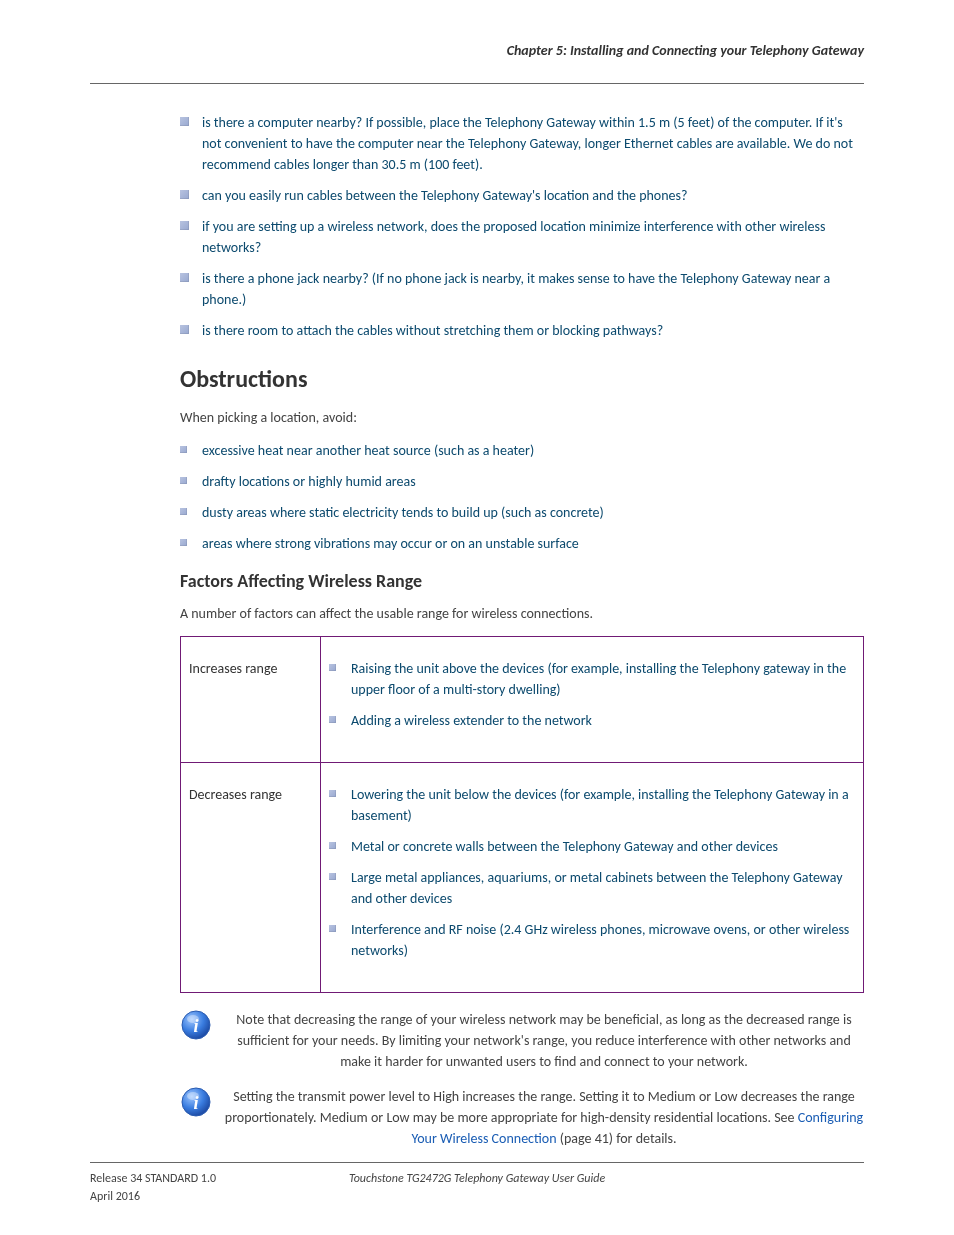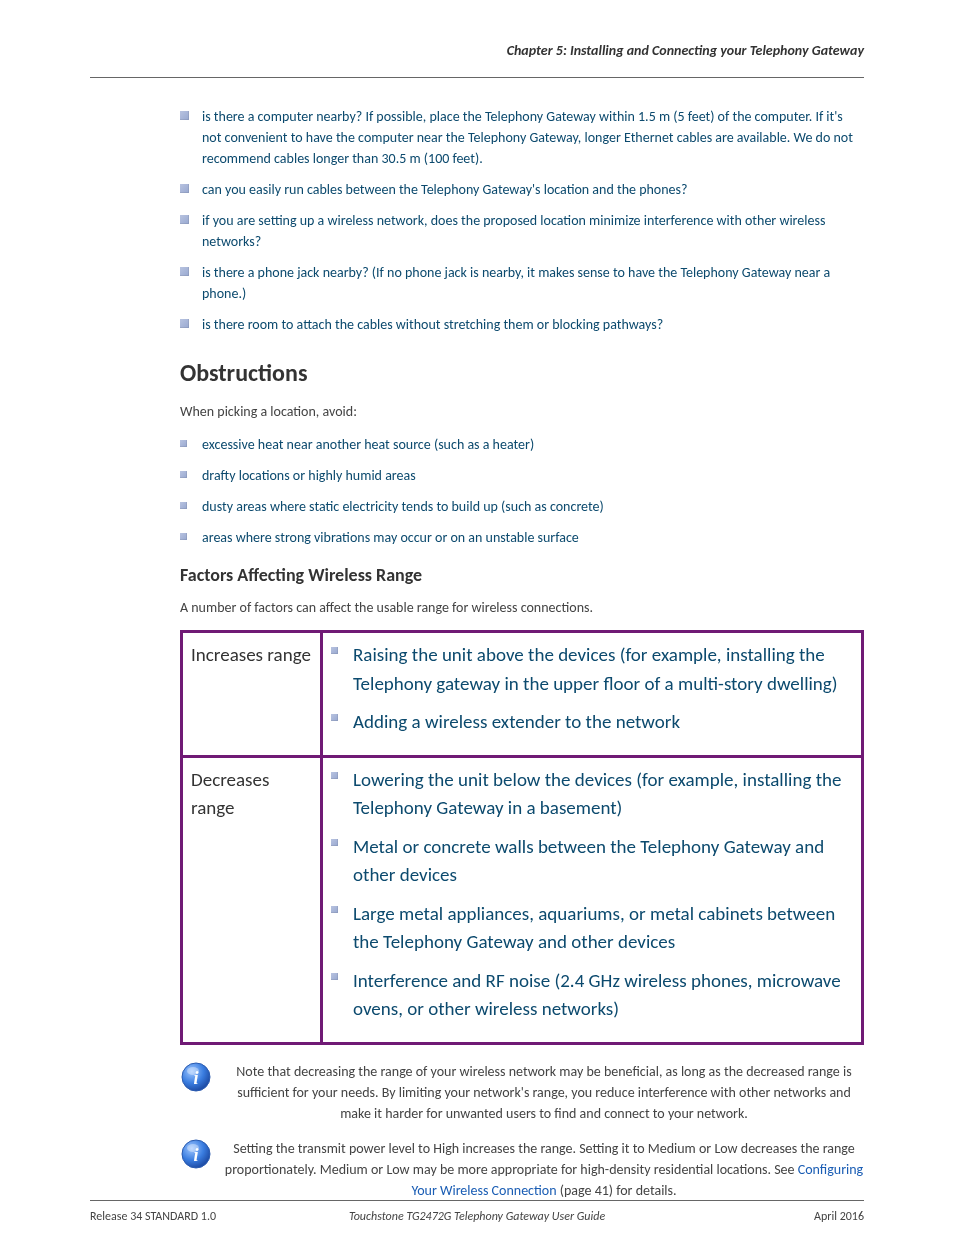--- a/index.html
+++ b/index.html
@@ -16,21 +16,21 @@
   .page {
     padding: 40px 90px 40px 90px;
   }
   .header-line {
     text-align: right;
     font-style: italic;
     font-weight: 600;
     font-size: 14px;
     color: #333;
     border-bottom: 1px solid #666;
-    padding-bottom: 16px;
+    padding-bottom: 22px;
     margin-bottom: 28px;
   }
   .content {
     margin-left: 90px;
     margin-right: 0;
   }
   ul.blk {
     list-style: none;
     padding: 0;
     margin: 0;
@@ -75,24 +75,24 @@
     margin-top: 14px;
     margin-bottom: 8px;
   }
   table.reqs {
     border-collapse: collapse;
     width: 100%;
     margin-top: 4px;
     margin-bottom: 16px;
   }
   table.reqs td {
-    border: 3px solid #701a75;
-    padding: 8px 8px;
+    border: 1px solid #701a75;
+    padding: 21px 8px;
     vertical-align: top;
-    font-size: 19px;
+    font-size: 14px;
   }
   table.reqs td:first-child {
     width: 140px;
     font-weight: 400;
     color: #333;
   }
   .info {
     display: flex;
     align-items: flex-start;
     gap: 12px;
@@ -104,20 +104,21 @@
     position: absolute;
     left: 90px;
     right: 90px;
     bottom: 30px;
     border-top: 1px solid #666;
     font-size: 12px;
     color: #444;
     display: flex;
     justify-content: space-between;
     padding-top: 6px;
+    flex-direction: column;
   }
   .foot .mid {
     position: absolute;
     left: 0; right: 0;
     text-align: center;
     font-style: italic;
   }
   .foot .left, .foot .right { position: relative; z-index: 1; }
   .link { color: #1a5db4; }
 </style>

